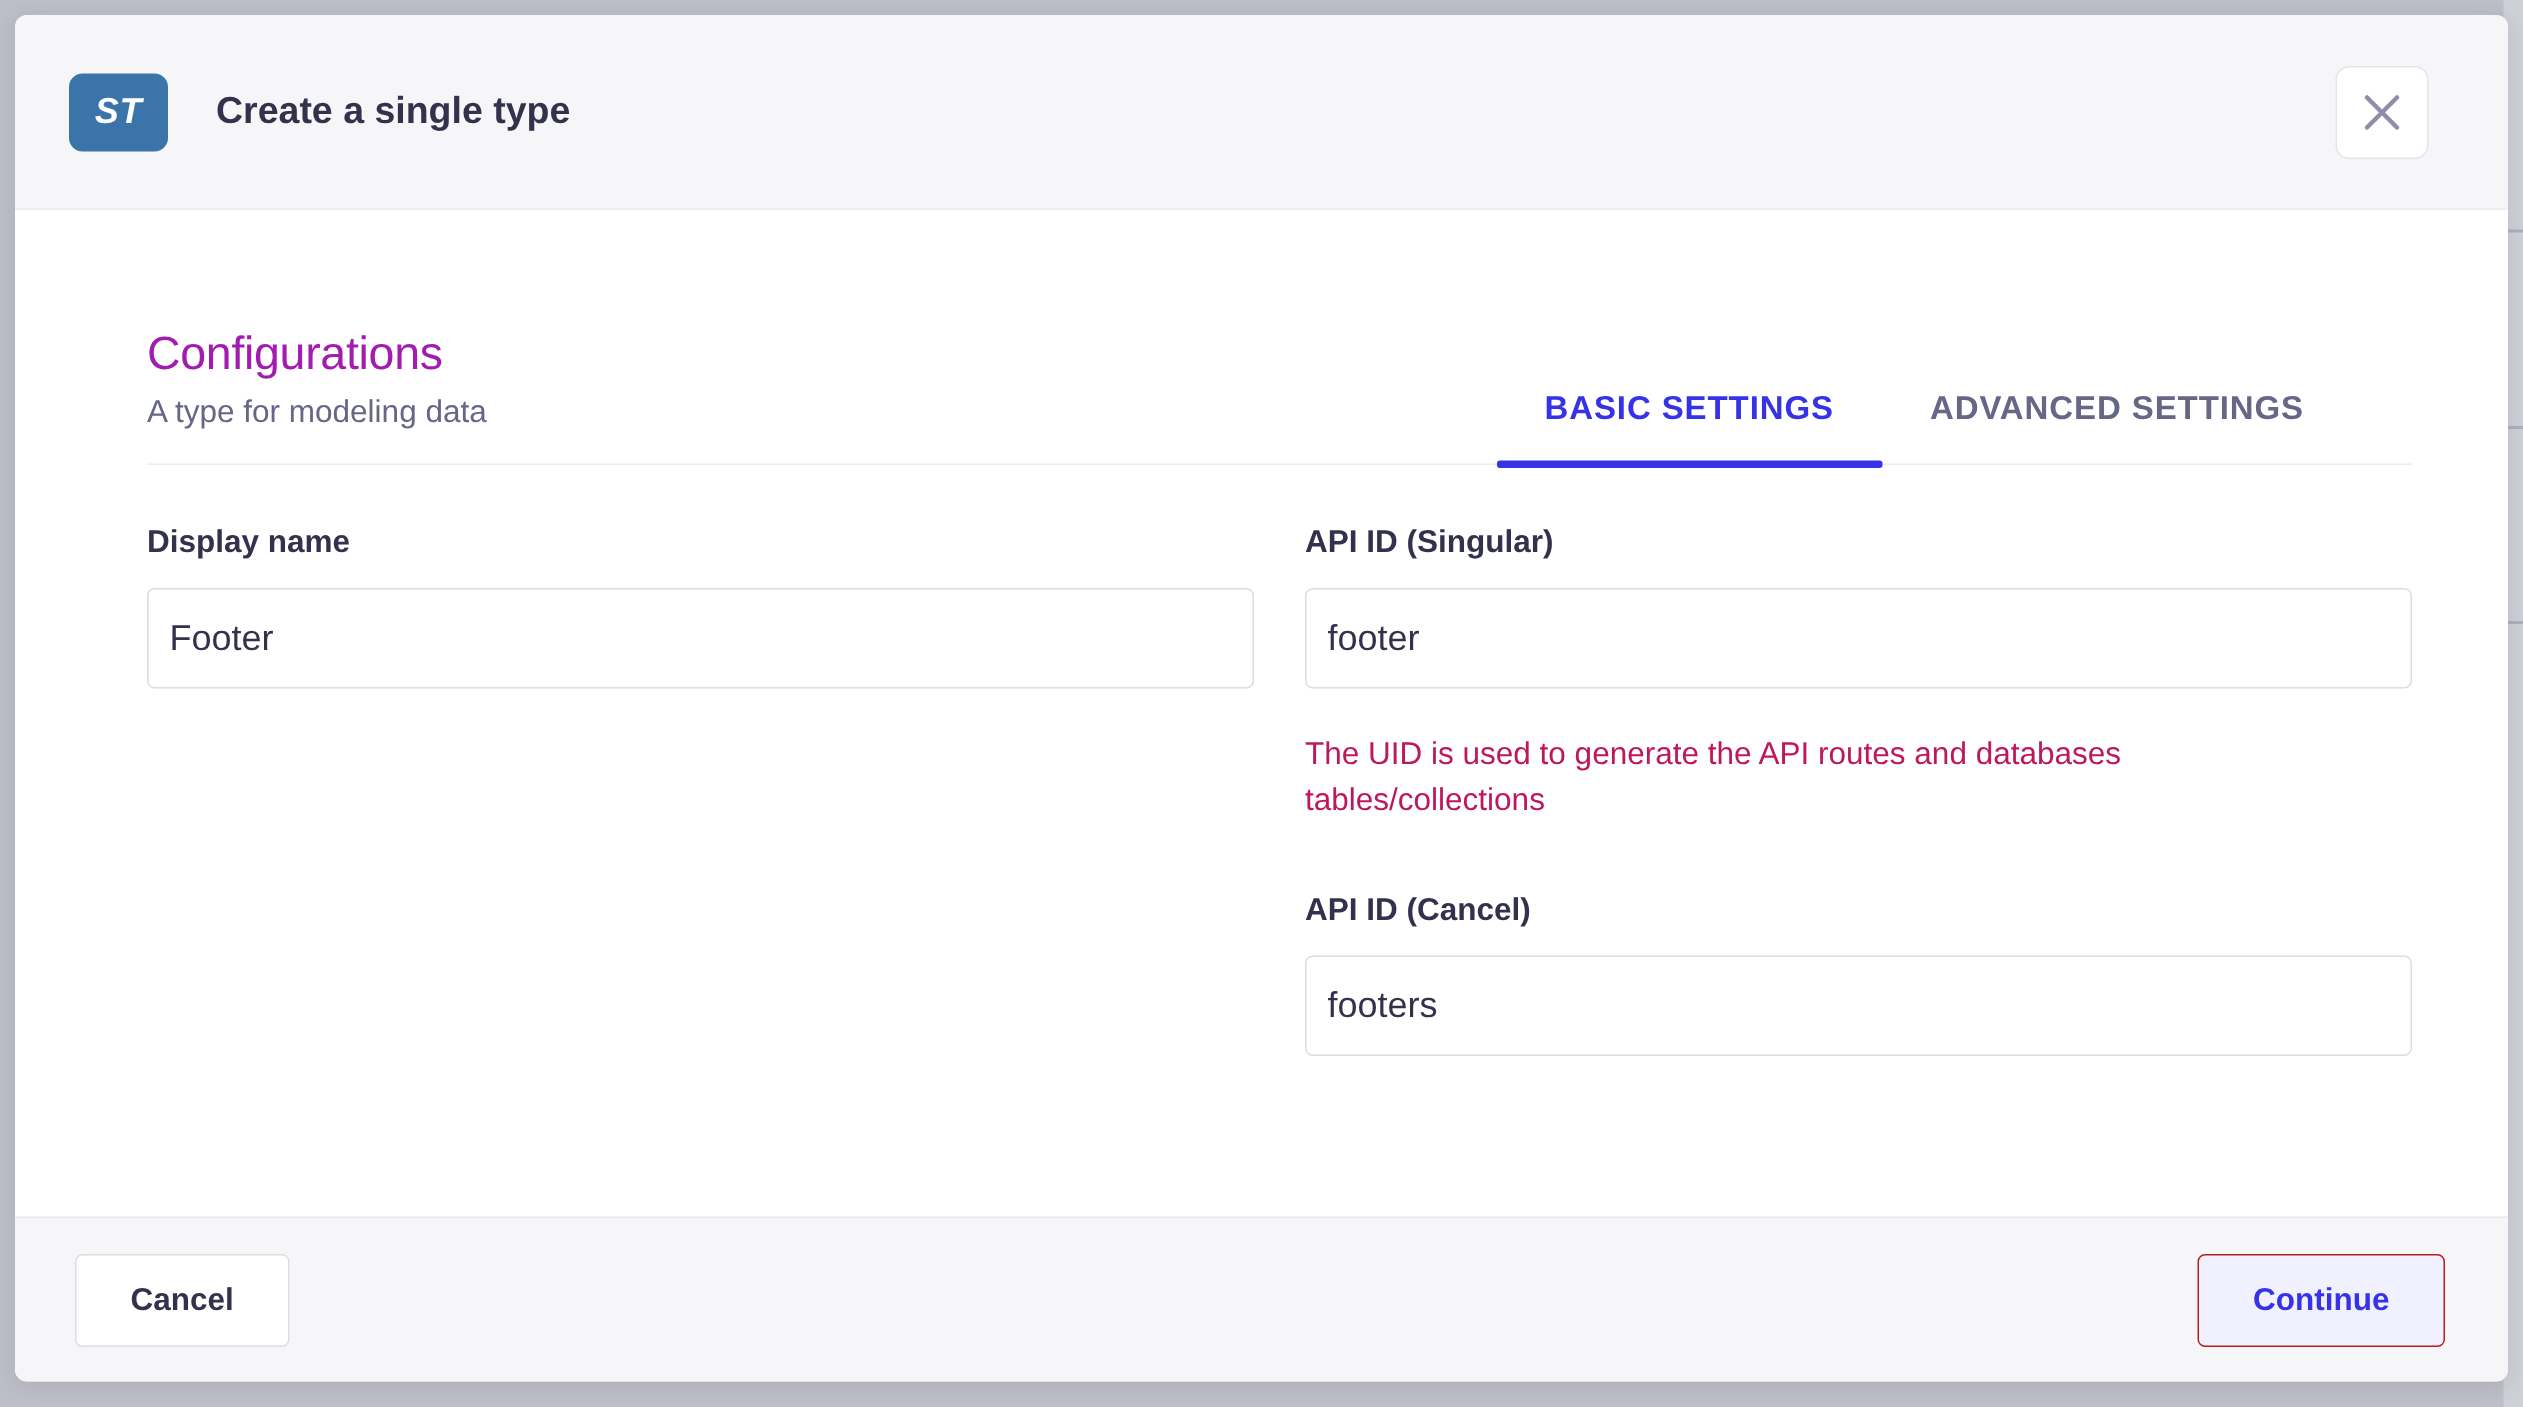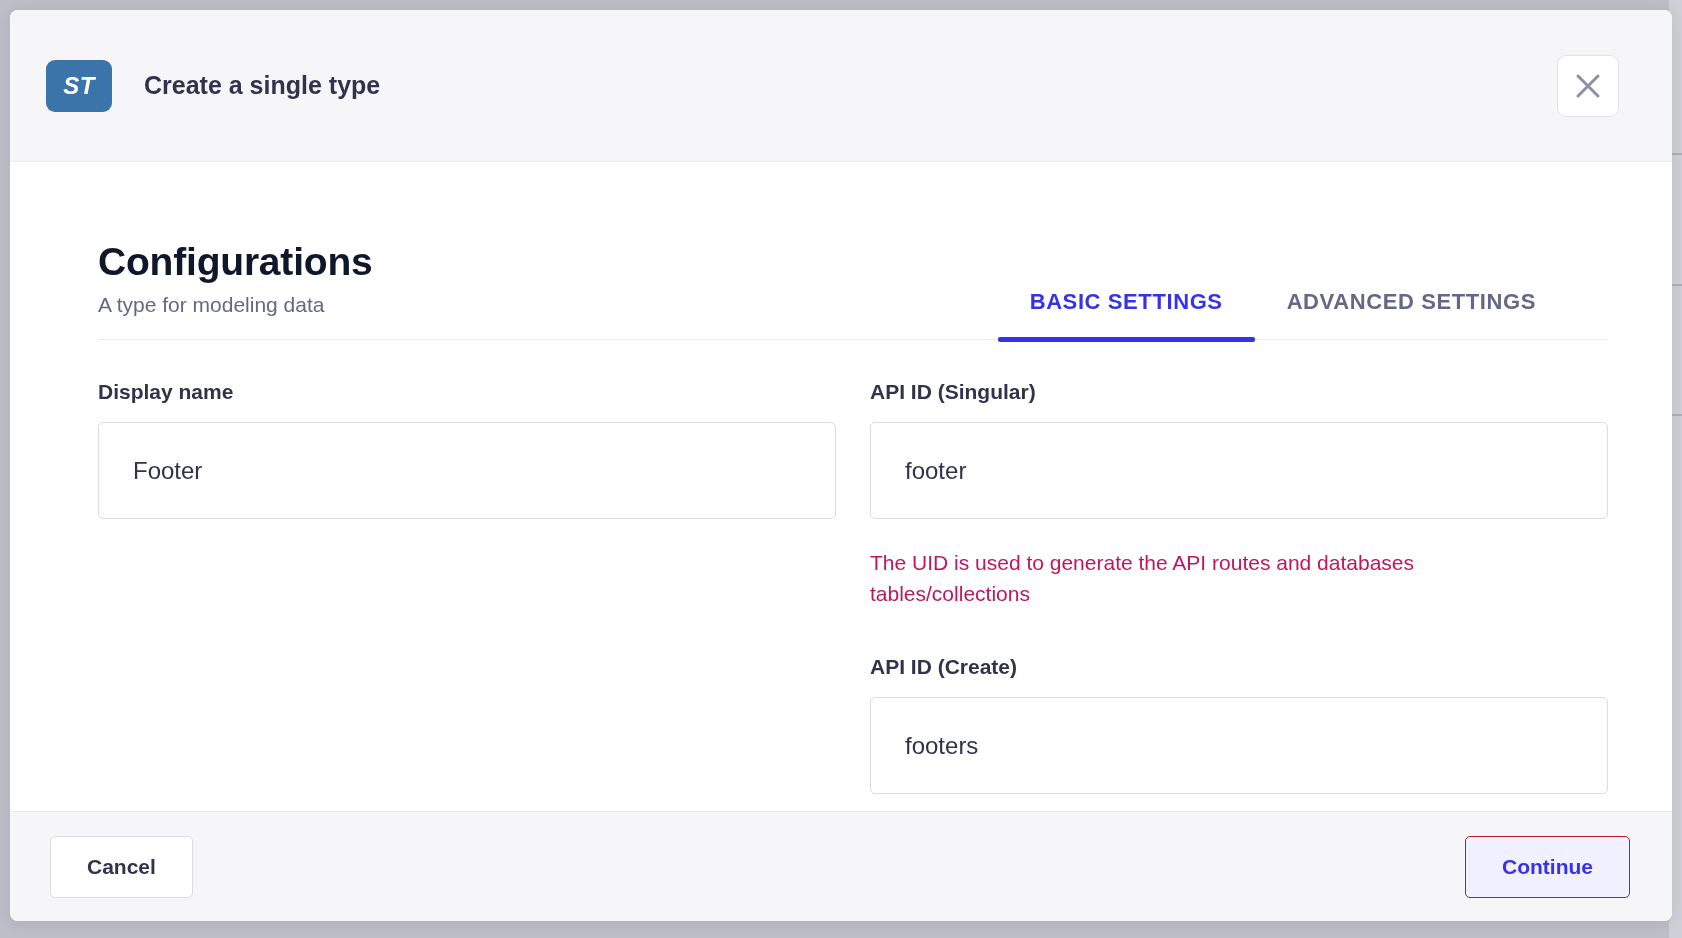--- a/index.html
+++ b/index.html
@@ -27,21 +27,21 @@
     position: absolute;
     left: 10px; top: 10px;
     width: 1662px; height: 911px;
     background: #FFFFFF;
     border-radius: 8px;
     overflow: hidden;
     box-shadow: 0 2px 15px rgba(33,33,52,0.1);
   }
   
   .modal-header {
-    height: 152px;
+    height: 130px;
     background: #F6F6F9;
     border-bottom: 1px solid #EAEAEF;
     display: flex;
     align-items: center;
     padding: 0 53px 0 36px;
     position: relative;
   }
   .type-badge {
     width: 66px; height: 52px;
     background: #3B74A8;
@@ -81,23 +81,23 @@
     padding: 78px 64px 0 88px;
   }
   .section-head-row {
     display: flex;
     justify-content: space-between;
     align-items: flex-end;
     border-bottom: 1px solid #EAEAEF;
   }
   .section-titles { padding-bottom: 22px; }
   .section-title {
-    font-size: 39px;
-    font-weight: bold;
-    color: #0f172a;
+    font-size: 31px;
+    font-weight: normal;
+    color: #a21caf;
     letter-spacing: -0.2px;
   }
   .section-subtitle {
     margin-top: 9px;
     font-size: 21px;
     color: #666687;
   }
   .tabs { display: flex; }
   .tab {
     padding: 0 32px 24px 32px;
@@ -128,28 +128,28 @@
   }
   .field-label {
     display: block;
     font-size: 21px;
     font-weight: bold;
     color: #32324D;
     margin-bottom: 18px;
   }
   .text-input {
     width: 100%;
-    height: 97px;
+    height: 67px;
     border: 1px solid #DCDCE4;
     border-radius: 5px;
     background: #FFFFFF;
     font-family: "Liberation Sans", "DejaVu Sans", sans-serif;
     font-size: 24px;
     color: #32324D;
-    padding: 0 34px;
+    padding: 0 14px;
     outline: none;
   }
   .field-hint {
     margin-top: 28px;
     font-size: 21px;
     line-height: 1.48;
     color: #be185d;
     max-width: 660px;
   }
   .field-plural { margin-top: 46px; }
@@ -231,21 +231,21 @@
       </div>
 
       <div class="form-col">
         <div class="field">
           <label class="field-label">API ID (Singular)</label>
           <input class="text-input" type="text" value="footer" style="">
           <div class="field-hint">The UID is used to generate the API routes and databases tables/collections</div>
         </div>
 
         <div class="field field-plural">
-          <label class="field-label">API ID (Create)</label>
+          <label class="field-label">API ID (Cancel)</label>
           <input class="text-input" type="text" value="footers" style="">
         </div>
       </div>
 
     </div>
   </div>
 
   <div class="modal-footer">
     <button class="btn btn-cancel" type="button">Cancel</button>
     <button class="btn btn-continue" type="button">Continue</button>

